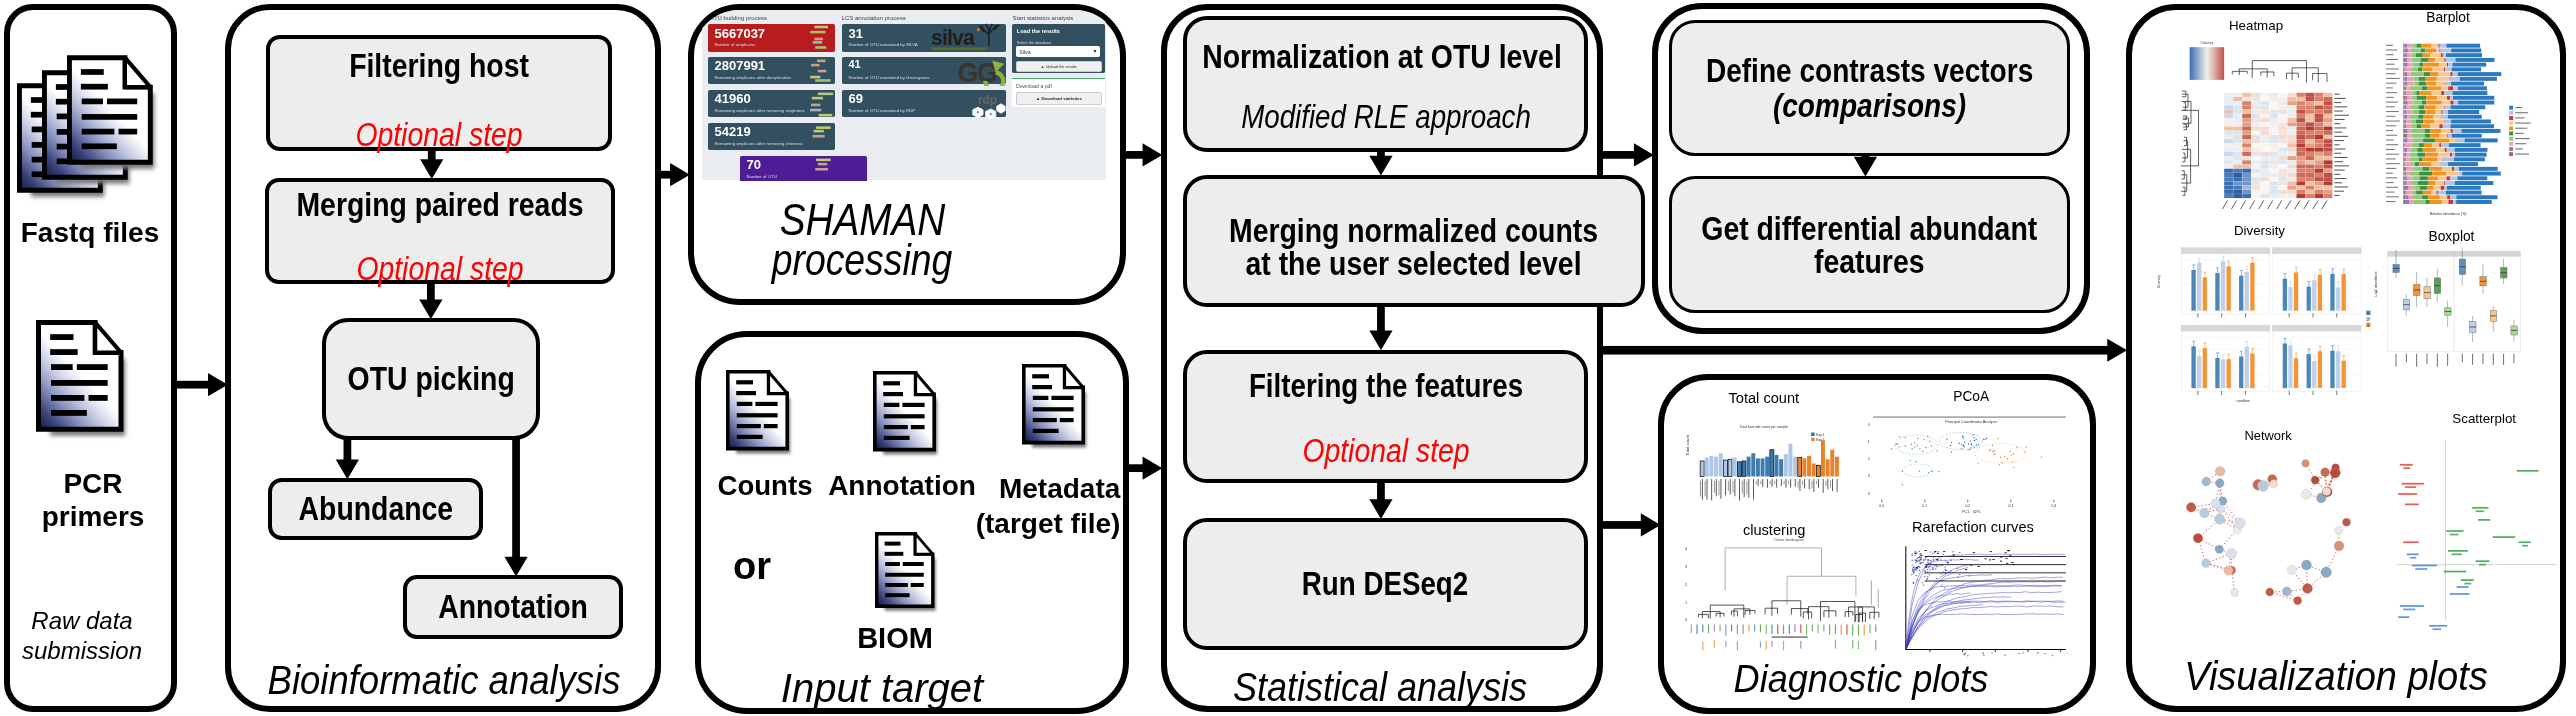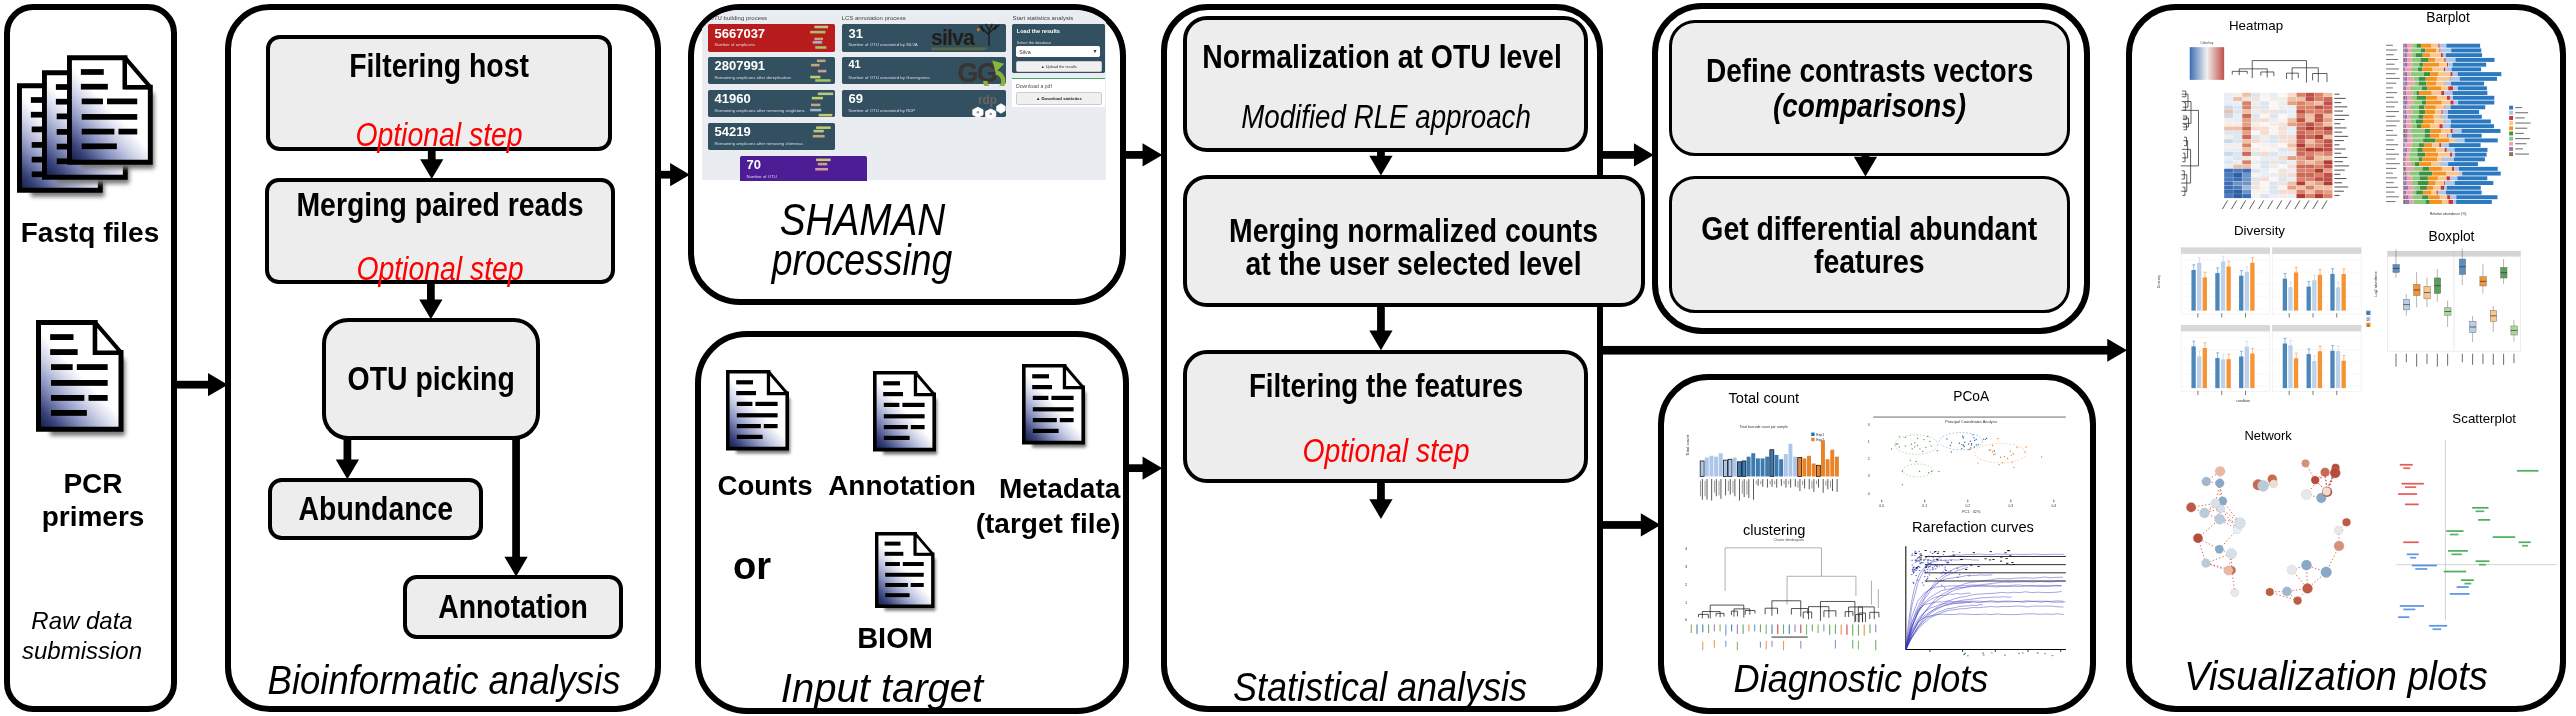--- a/index.html
+++ b/index.html
@@ -99,20 +99,23 @@
 <div class="box" style="left:1183px;top:16.4px;width:405px;height:136px;border-radius:24px;">
       <div class="bt cax" style="font-size:33px;top:18px;left:calc(50% - 3.4px);">Normalization at OTU level</div>
       <div class="cax84" style="font-style:italic;font-size:33px;bottom:12px;">Modified RLE approach</div>
     </div>
 <div class="box" style="left:1183px;top:175px;width:462px;height:132px;border-radius:24px;">
       <div class="bt sx86" style="font-size:33px;line-height:33px;margin-top:12px;">Merging normalized counts<br>at the user selected level</div>
     </div>
 <div class="box" style="left:1183px;top:350px;width:405px;height:133px;border-radius:24px;">
       <div class="bt cax84" style="font-size:33px;top:13px;">Filtering the features</div>
       <div class="red cax" style="font-size:33px;bottom:9.5px;">Optional step</div>
+    </div>
+<div class="box" style="left:1183px;top:518px;width:405px;height:132px;border-radius:24px;">
+      <div class="bt sx84" style="font-size:33px;">Run DESeq2</div>
     </div>
 <div class="box" style="left:1669px;top:20px;width:401px;height:136px;border-radius:26px;border-width:3.4px;">
       <div class="bt sx85" style="font-size:33px;line-height:35px;">Define contrasts vectors<br><span style="font-style:italic;">(comparisons)</span></div>
     </div>
 <div class="box" style="left:1669px;top:176px;width:401px;height:137px;border-radius:26px;border-width:3.4px;">
       <div class="bt sx86" style="font-size:33px;line-height:33px;">Get differential abundant<br>features</div>
     </div>
 <div class="ptitle" style="left:444px;top:657px;transform:translateX(-50%) scaleX(0.89);font-size:41px;">Bioinformatic analysis</div>
 <div class="ptitle" style="left:882px;top:666px;transform:translateX(-50%) scaleX(1.0);font-size:40px;">Input target</div>
 <div class="ptitle" style="left:1380px;top:665px;transform:translateX(-50%) scaleX(0.9);font-size:40px;">Statistical analysis</div>

